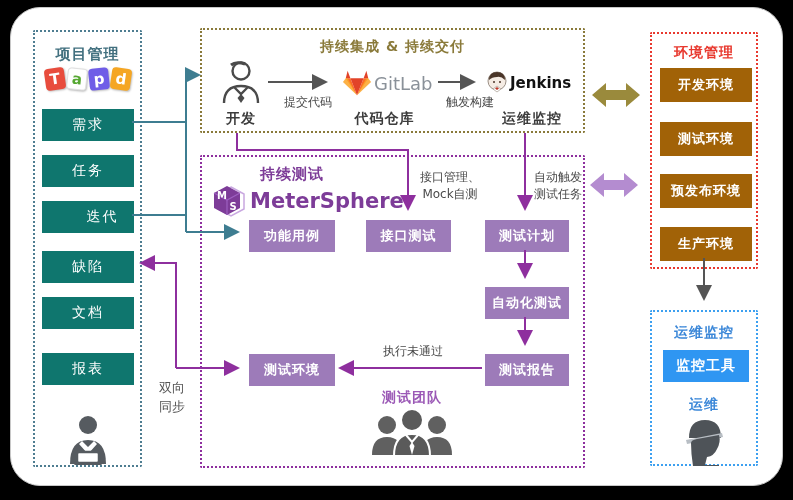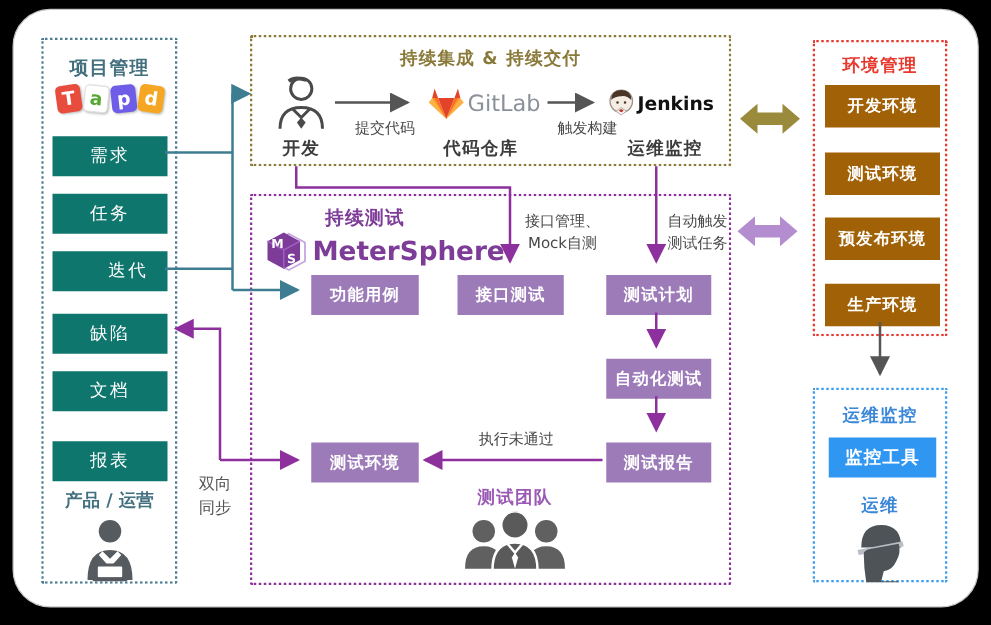--- a/index.html
+++ b/index.html
@@ -31,21 +31,20 @@
     <span class="tile" style="background:#fff; color:#56a832; transform:rotate(6deg); border:1px solid #e0e0e0;">a</span>
     <span class="tile" style="background:#6f5de7; transform:rotate(-6deg);">p</span>
     <span class="tile" style="background:#f5a623; transform:rotate(8deg);">d</span>
   </div>
   <div class="slate-box" style="left:7px; top:77px; width:92px; height:32px;">需求</div>
   <div class="slate-box" style="left:7px; top:123px; width:92px; height:32px;">任务</div>
   <div class="slate-box" style="left:7px; top:169px; width:92px; height:32px;padding-left:29px;">迭代</div>
   <div class="slate-box" style="left:7px; top:219px; width:92px; height:32px;">缺陷</div>
   <div class="slate-box" style="left:7px; top:265px; width:92px; height:32px;">文档</div>
   <div class="slate-box" style="left:7px; top:321px; width:92px; height:32px;">报表</div>
-  <div class="panel-title" style="top:360px; color:#42707f; font-size:14px; letter-spacing:0;">产品 / 运营</div>
   <div class="abs" style="left:0; right:0; top:382px; text-align:center;">
     <svg width="50" height="52" viewBox="0 0 50 52">
       <circle cx="25" cy="11" r="9" fill="#565b60"></circle>
       <path d="M7,50 Q7,26 25,26 Q43,26 43,50 Z" fill="#565b60"></path>
       <path d="M16,30 L25,40 L34,30 L31,27 L25,33 L19,27 Z" fill="#fff"></path>
       <rect x="14" y="38" width="22" height="11" rx="2" fill="#fff" stroke="#565b60" stroke-width="2.5"></rect>
       <rect x="11" y="48" width="28" height="3" rx="1.5" fill="#565b60"></rect>
     </svg>
   </div>
 </div>

